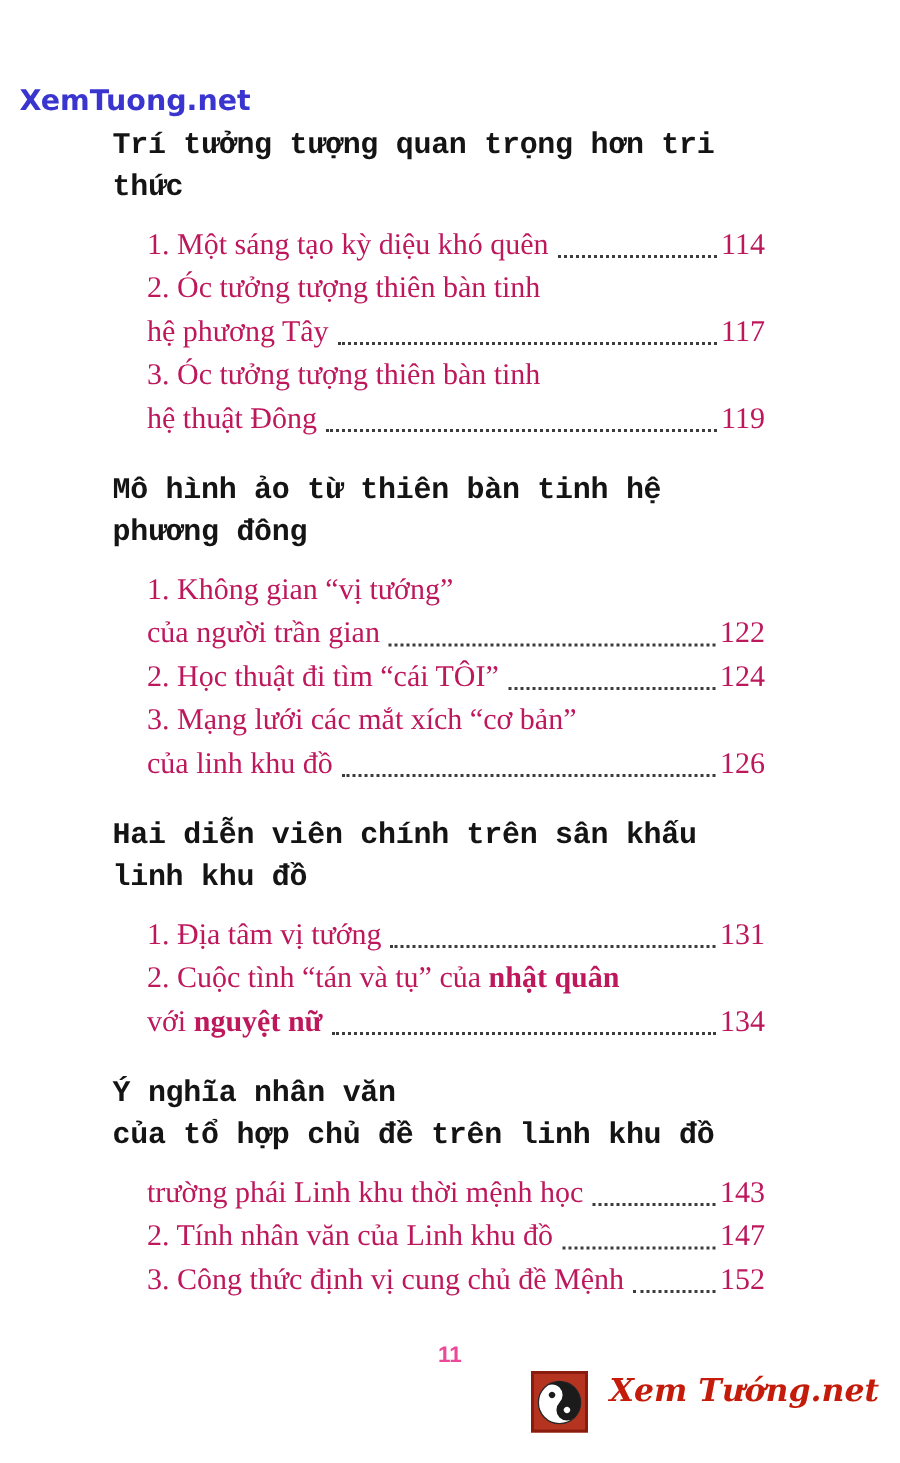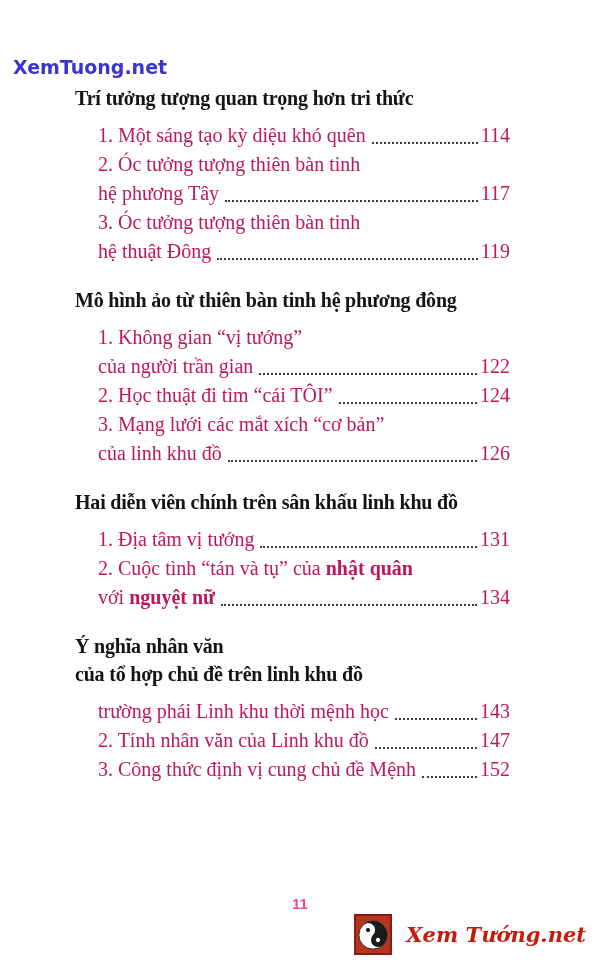--- a/index.html
+++ b/index.html
@@ -17,21 +17,21 @@
     font-weight:bold;font-size:19px;
     color:#3a35cf;
     text-decoration:none;cursor:pointer;margin-top:48px;
   }
   .toc{
     position:absolute;left:0;right:0;top:64px;
     padding:0 90px 0 75px;
   }
   .toc-section{margin-top:20px;}
   .toc-heading{
-    font-family:Liberation Serif, serif;
+    font-family:Liberation Mono, monospace;
     font-weight:bold;font-size:20px;line-height:28px;
     letter-spacing:-0.2px;color:#141414;
     margin-bottom:9px;
   }
   .toc-entry{padding-left:23px;}
   .toc-row{
     display:flex;align-items:baseline;
     font-size:20px;line-height:29px;color:#be185d;
   }
   .toc-row .b{font-weight:bold;}
@@ -44,21 +44,21 @@
   }
   .entry-page{flex:0 0 auto;}
   .footer-page-number{
     position:absolute;left:0;right:0;top:895px;
     text-align:center;
     font-family:"Liberation Sans","DejaVu Sans",sans-serif;
     font-weight:bold;font-size:15px;color:#ec4899;
   }
   .site-logo{
     position:absolute;right:14px;top:914px;
-    display:flex;align-items:center;gap:14px;
+    display:flex;align-items:flex-start;gap:14px;
     cursor:pointer;
   }
   .logo-badge{
     width:38px;height:41px;box-sizing:border-box;
     background:#b5341f;
     border:2px solid #8a1c0d;
     display:flex;align-items:center;justify-content:center;
   }
   .logo-text{
     font-family:"DejaVu Serif","Liberation Serif",serif;

